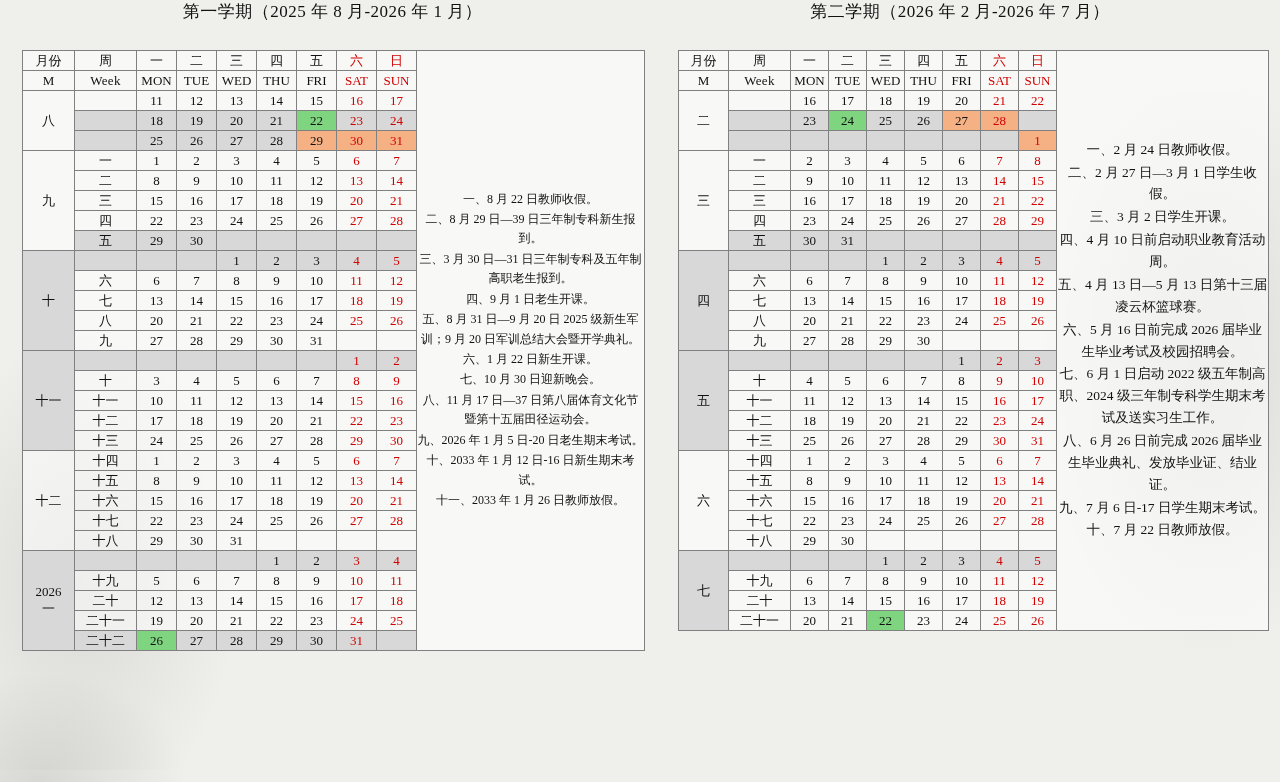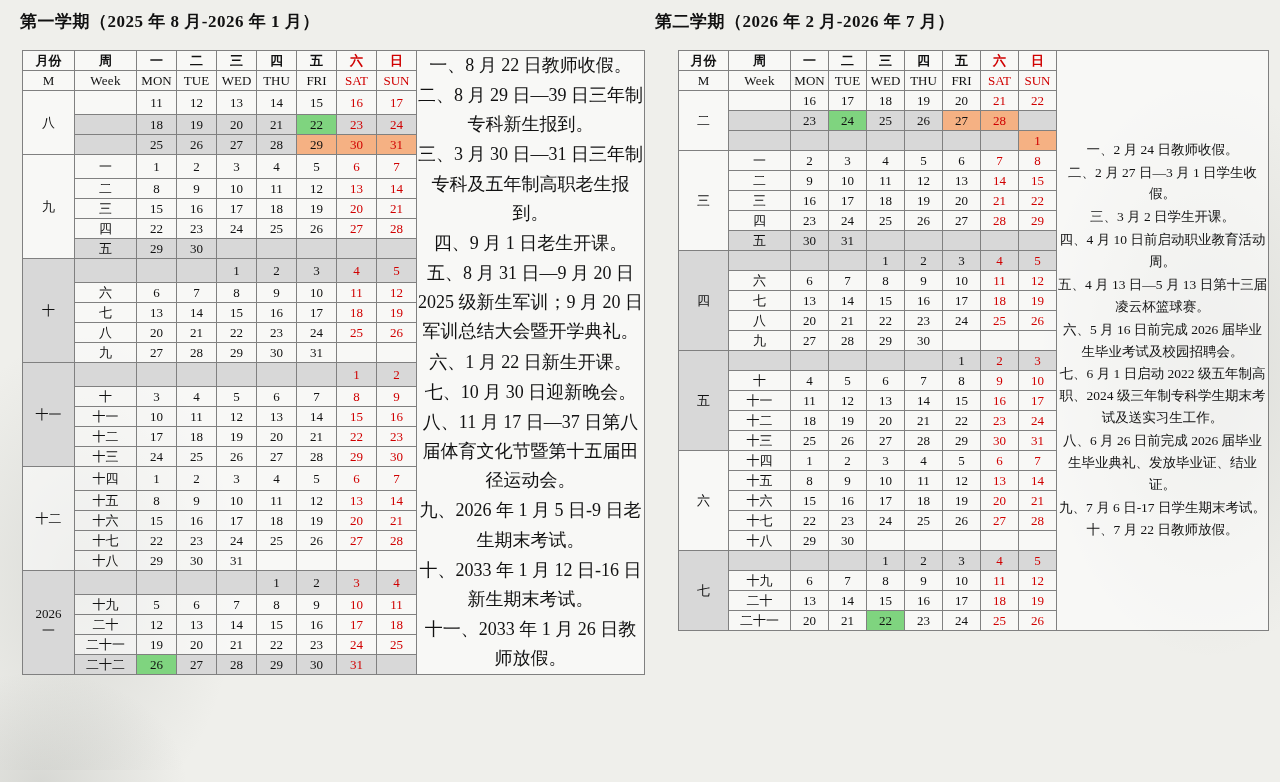--- a/index.html
+++ b/index.html
@@ -16,41 +16,41 @@
   .ink1{left:-40px;top:300px;width:300px;height:470px;
     background:radial-gradient(ellipse at 40% 60%, rgba(120,125,120,.55), rgba(160,165,160,0) 62%);}
   .ink2{right:-60px;top:90px;width:330px;height:620px;
     background:radial-gradient(ellipse at 60% 45%, rgba(120,125,120,.5), rgba(160,165,160,0) 60%);}
   .ink3{left:0;bottom:0;width:200px;height:120px;
     background:radial-gradient(ellipse at 20% 100%, rgba(90,95,90,.5), rgba(160,165,160,0) 65%);}
 
   .wrap{position:relative;z-index:2;}
 
   .title{
-    position:absolute;top:10px;font-size:17px;font-weight:bold;
+    position:absolute;top:0;font-size:17px;font-weight:normal;text-align:center;
     letter-spacing:.5px;
   }
   #title-left{left:20px;width:625px;}
   #title-right{left:655px;width:610px;}
 
   table.cal{
     position:absolute;
     border-collapse:collapse;
     table-layout:fixed;
     background:rgba(255,255,255,.55);
   }
   table.cal td, table.cal th{
     border:1px solid #808080;
     text-align:center;
     vertical-align:middle;
     font-size:13px;
     padding:0;
     height:19px;
   }
-  .hdr-m{font-size:14px;font-weight:bold;}
+  .hdr-m{font-size:14px;font-weight:normal;}
   .hdr-en{font-size:10px;font-family:"Liberation Serif",serif;}
   .wk-en{font-size:9px;letter-spacing:.3px;}
   .sat,.sun{color:#d00000;}
   .grayrow{background:#d8d8d8;}
   .monthcell{font-size:15px;}
   .weekcell{font-size:13px;}
   .itemcell{
     vertical-align:top;
     text-align:left;
     font-size:13.5px;
@@ -87,30 +87,30 @@
         <tr>
           <td class="hdr-m">月份</td>
           <td class="hdr-m">周</td>
           <td class="hdr-m ">一</td>
           <td class="hdr-m ">二</td>
           <td class="hdr-m ">三</td>
           <td class="hdr-m ">四</td>
           <td class="hdr-m ">五</td>
           <td class="hdr-m sat">六</td>
           <td class="hdr-m sun">日</td>
-          <td rowspan="30" class="itemcell" style="font-size:18px;line-height:1.62;">
+          <td rowspan="30" class="itemcell" style="font-size:12px;line-height:1.62;">
             <p>一、8 月 22 日教师收假。</p>
             <p>二、8 月 29 日—39 日三年制专科新生报到。</p>
             <p>三、3 月 30 日—31 日三年制专科及五年制高职老生报到。</p>
             <p>四、9 月 1 日老生开课。</p>
             <p>五、8 月 31 日—9 月 20 日 2025 级新生军训；9 月 20 日军训总结大会暨开学典礼。</p>
             <p>六、1 月 22 日新生开课。</p>
             <p>七、10 月 30 日迎新晚会。</p>
             <p>八、11 月 17 日—37 日第八届体育文化节暨第十五届田径运动会。</p>
-            <p>九、2026 年 1 月 5 日-9 日老生期末考试。</p>
+            <p>九、2026 年 1 月 5 日-20 日老生期末考试。</p>
             <p>十、2033 年 1 月 12 日-16 日新生期末考试。</p>
             <p>十一、2033 年 1 月 26 日教师放假。</p>
           </td>
         </tr>
         <tr>
           <td class="hdr-en">M</td>
           <td class="wk-en">Week</td>
           <td class="hdr-en ">MON</td>
           <td class="hdr-en ">TUE</td>
           <td class="hdr-en ">WED</td>

